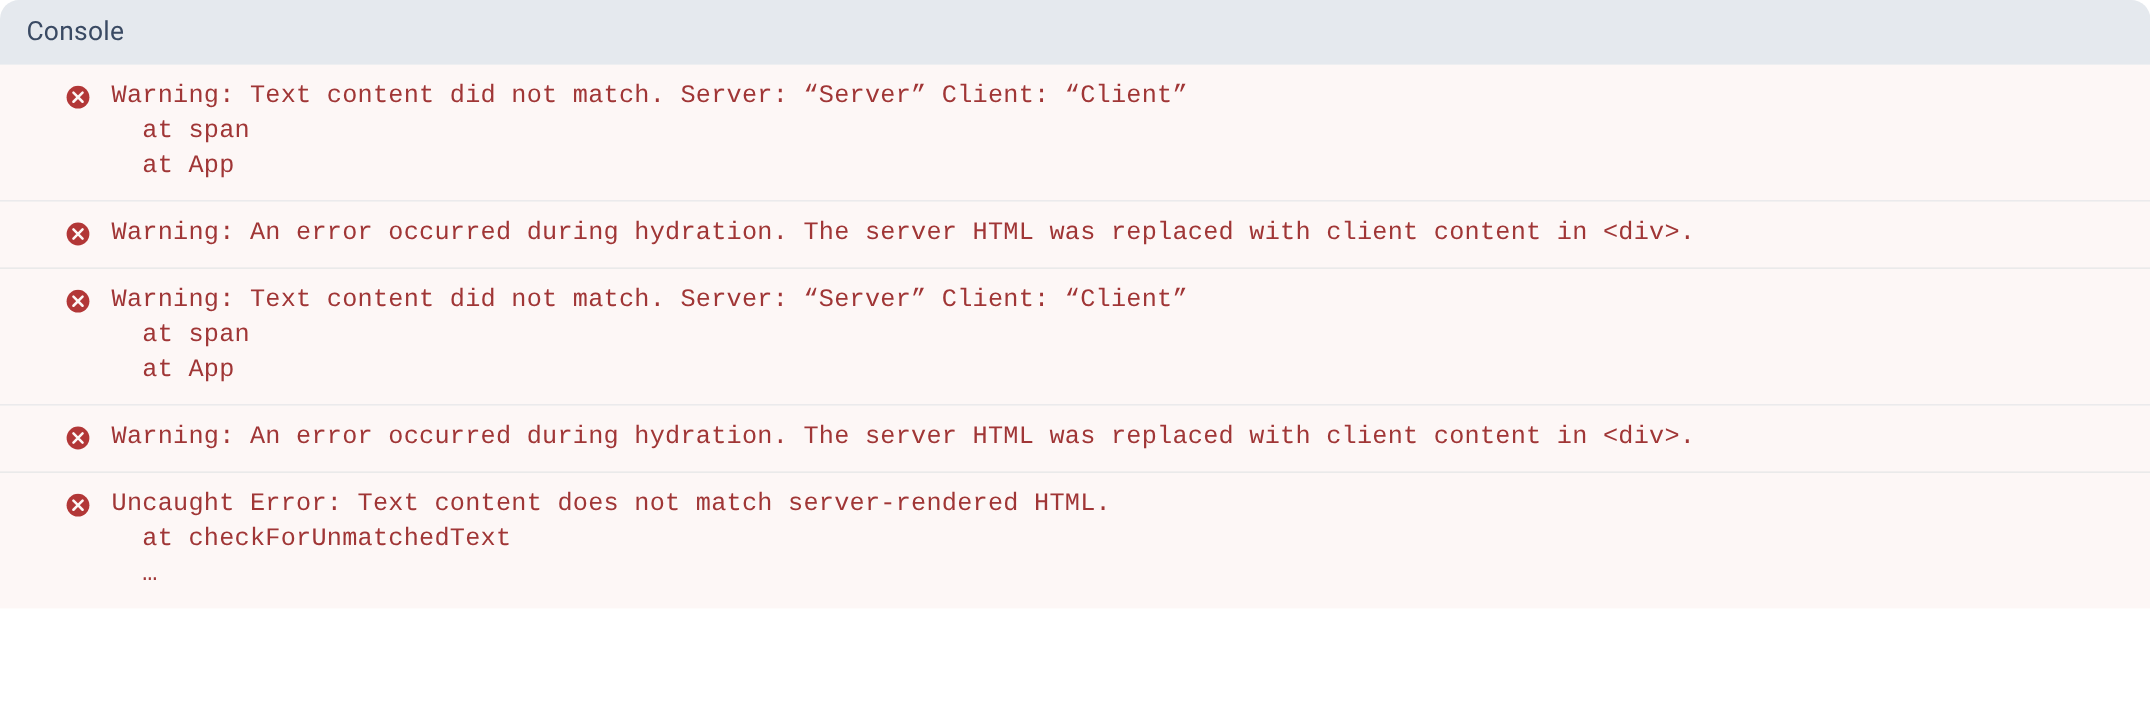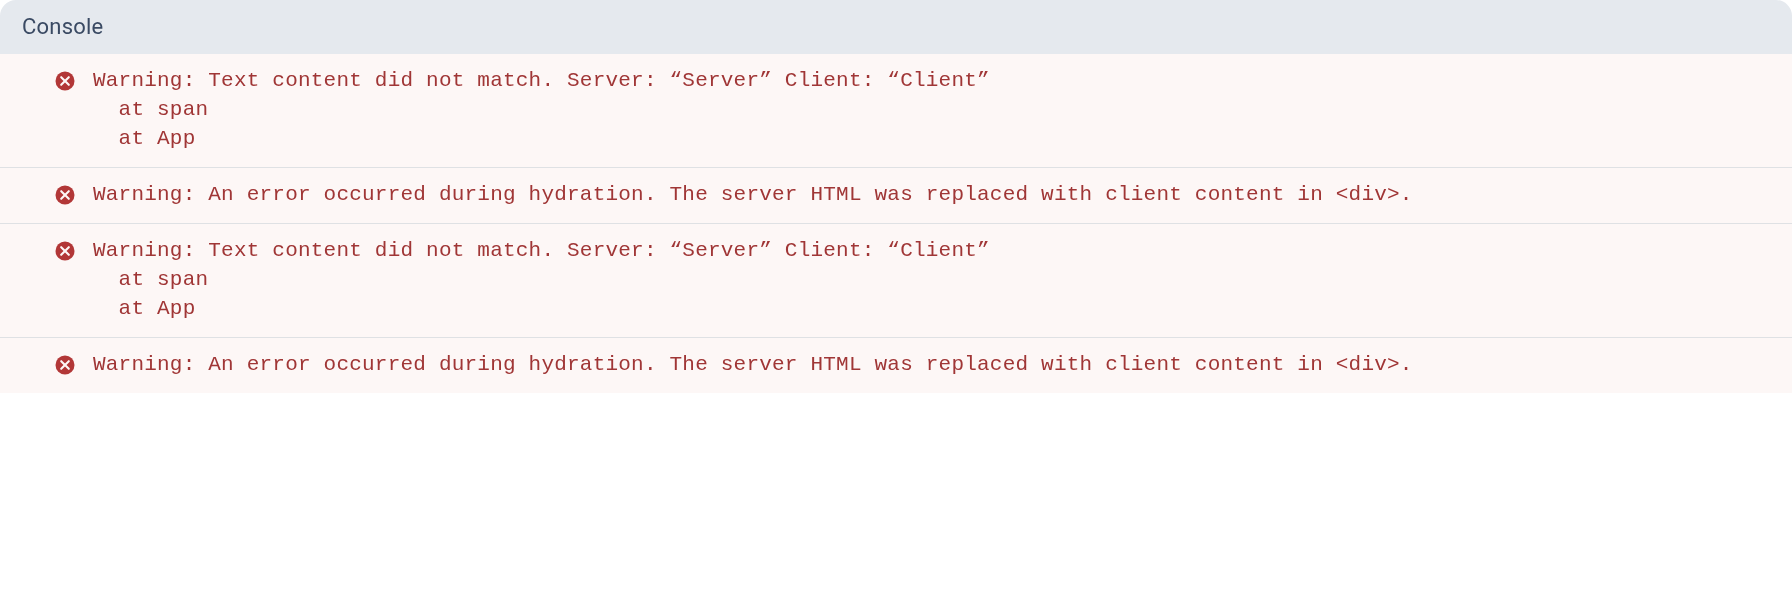--- a/index.html
+++ b/index.html
@@ -89,14 +89,25 @@
     </div>
     <div class="entry">
       <span class="icon">
         <svg viewBox="0 0 20 20" width="20" height="20">
             <circle cx="10" cy="10" r="9.5" fill="#b23737"></circle>
             <path d="M6.2 6.2 L13.8 13.8 M13.8 6.2 L6.2 13.8" stroke="#fdf7f6" stroke-width="2.1" stroke-linecap="round"></path>
           </svg>
       </span>
       <span class="msg">Warning: An error occurred during hydration. The server HTML was replaced with client content in &lt;div&gt;.</span>
     </div>
+    <div class="entry">
+      <span class="icon">
+        <svg viewBox="0 0 20 20" width="20" height="20">
+            <circle cx="10" cy="10" r="9.5" fill="#b23737"></circle>
+            <path d="M6.2 6.2 L13.8 13.8 M13.8 6.2 L6.2 13.8" stroke="#fdf7f6" stroke-width="2.1" stroke-linecap="round"></path>
+          </svg>
+      </span>
+      <span class="msg">Uncaught Error: Text content does not match server-rendered HTML.
+  at checkForUnmatchedText
+  …</span>
+    </div>
   </div>
 </div>
 
 </body></html>

